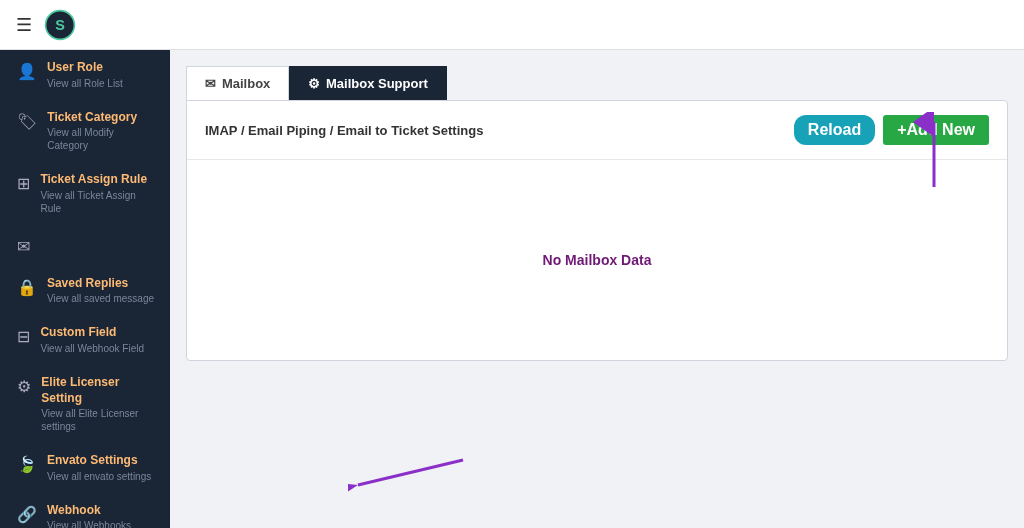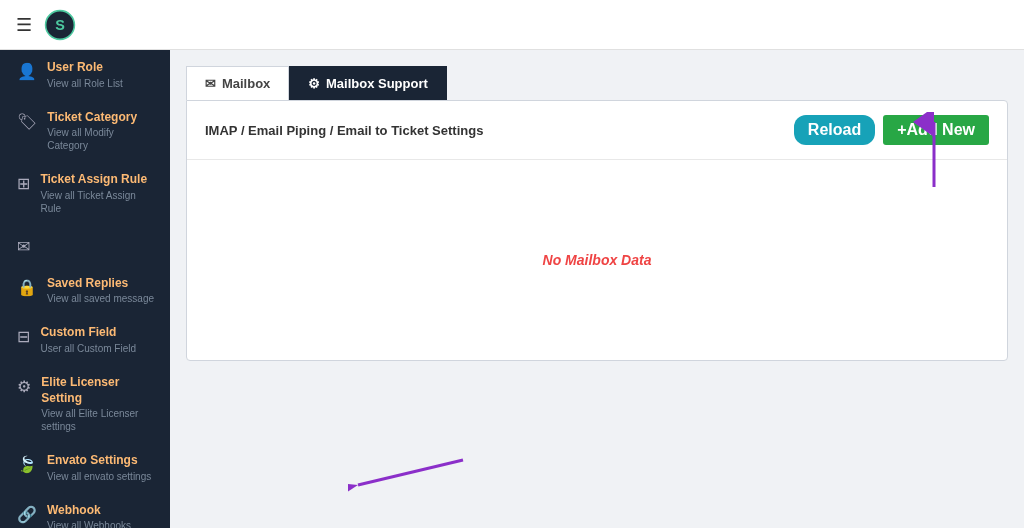--- a/index.html
+++ b/index.html
@@ -167,24 +167,23 @@
     }
     .card-body {
       padding: 60px 20px;
       text-align: center;
       min-height: 200px;
       display: flex;
       align-items: center;
       justify-content: center;
     }
     .no-data-text {
-      color: #ef4444;
+      color: #701a75;
       font-size: 14px;
       font-weight: 600;
-      font-style: italic;
     }
     .main-wrapper {
       position: relative;
       flex: 1;
       overflow: hidden;
     }
 
     
     .purple-arrow-add {
       position: absolute;
@@ -243,21 +242,21 @@
       <span class="sidebar-item-icon">🔒</span>
       <div class="sidebar-item-text">
         <span class="sidebar-item-label">Saved Replies</span>
         <span class="sidebar-item-sublabel">View all saved message</span>
       </div>
     </div>
     <div class="sidebar-item">
       <span class="sidebar-item-icon">⊟</span>
       <div class="sidebar-item-text">
         <span class="sidebar-item-label">Custom Field</span>
-        <span class="sidebar-item-sublabel">User all Custom Field</span>
+        <span class="sidebar-item-sublabel">View all Webhook Field</span>
       </div>
     </div>
     <div class="sidebar-item">
       <span class="sidebar-item-icon">⚙</span>
       <div class="sidebar-item-text">
         <span class="sidebar-item-label">Elite Licenser Setting</span>
         <span class="sidebar-item-sublabel">View all Elite Licenser settings</span>
       </div>
     </div>
     <div class="sidebar-item">

